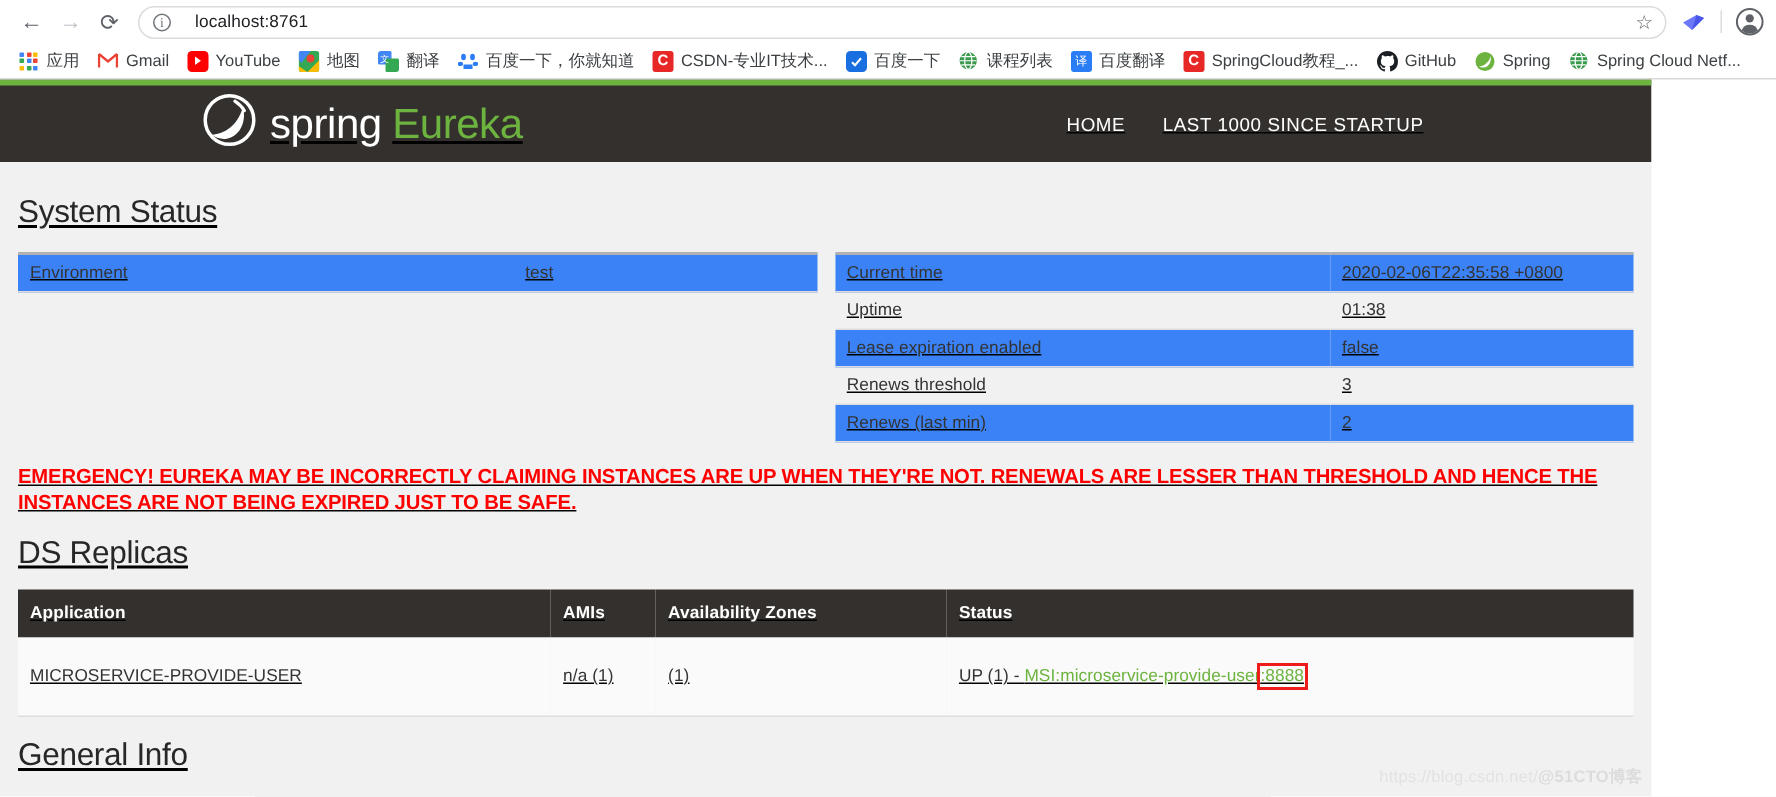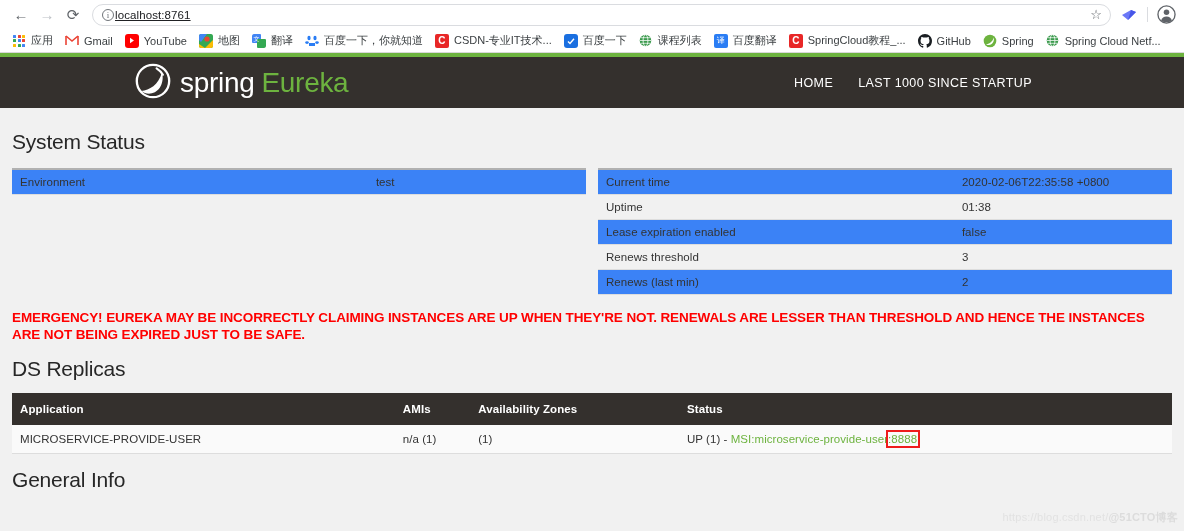--- a/index.html
+++ b/index.html
@@ -48,27 +48,26 @@
     border: 1px solid #70757a;
     border-radius: 50%;
     color: #70757a;
     font-size: 9px;
     line-height: 10px;
     text-align: center;
     font-family: "Liberation Serif", serif;
     flex: 0 0 auto;
   }
   .omnibox-url {
-    margin-left: 1px;
+    margin-left: 16px;
     font-size: 11.5px;
     color: #202124;
     letter-spacing: 0.1px;
     white-space: nowrap;
     flex: 1 1 auto;
-    text-decoration: underline;
   }
   .star-icon {
     font-size: 13px;
     color: #5f6368;
     flex: 0 0 auto;
     margin-right: 2px;
   }
   .ext-icon {
     width: 20px; height: 20px;
     margin-left: 8px;
@@ -122,25 +121,26 @@
   .apps-grid {
     display: grid;
     grid-template-columns: repeat(3, 3px);
     grid-template-rows: repeat(3, 3px);
     gap: 1.5px;
   }
   .apps-grid i { display:block; width:3px; height:3px; border-radius:0.5px; }
 
   
   .page {
-    width: 1184px;
+    width: 1101px;
     height: 478px;
     background: #f1f1f1;
     position: relative;
     overflow: hidden;
+    text-decoration: underline;
   }
 
   .navbar {
     height: 55px;
     background: #34302d;
     border-top: 4px solid #6db33f;
     display: flex;
     align-items: center;
     padding: 0 0 0 135px;
     position: relative;
@@ -222,21 +222,21 @@
     color: #ffffff;
     font-size: 11.5px;
     text-align: left;
     font-weight: bold;
     padding: 10px 8px;
     letter-spacing: 0.1px;
   }
   table.inst td {
     font-size: 11.5px;
     color: #333333;
-    padding: 8px 8px;
+    padding: 20px 8px;
     border-bottom: 1px solid #dddddd;
     background: #fafafa;
     letter-spacing: 0.05px;
   }
   .col-app  { width: 33%; }
   .col-ami  { width: 6.5%; }
   .col-az   { width: 18%; }
   .col-stat { width: 42.5%; }
 
   .status-link {

